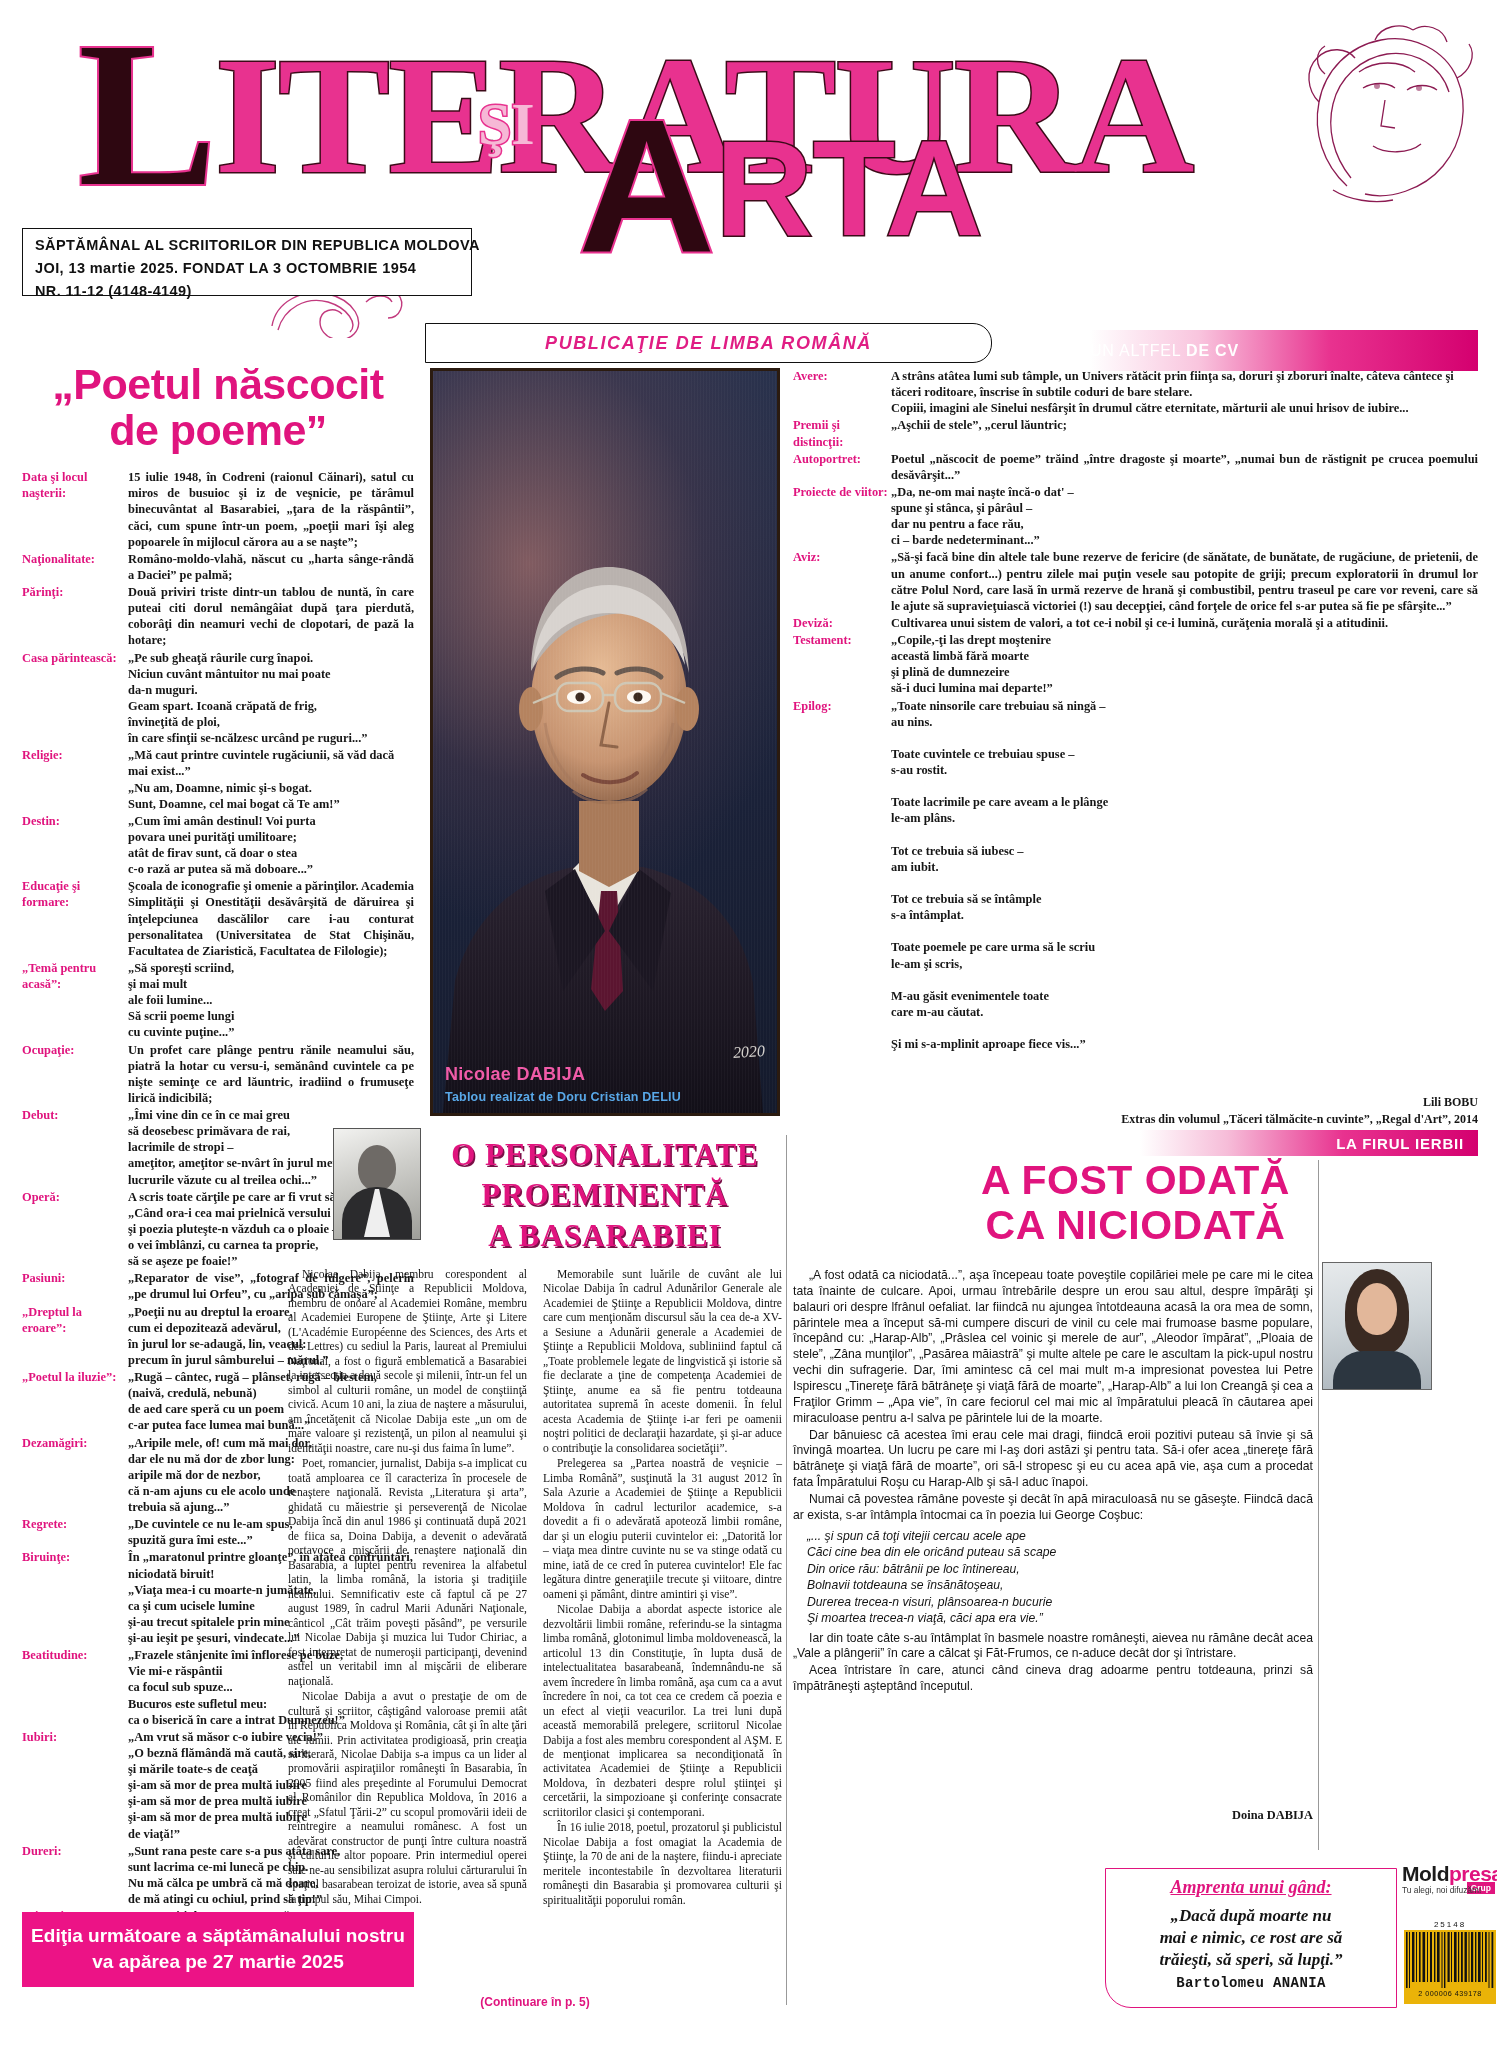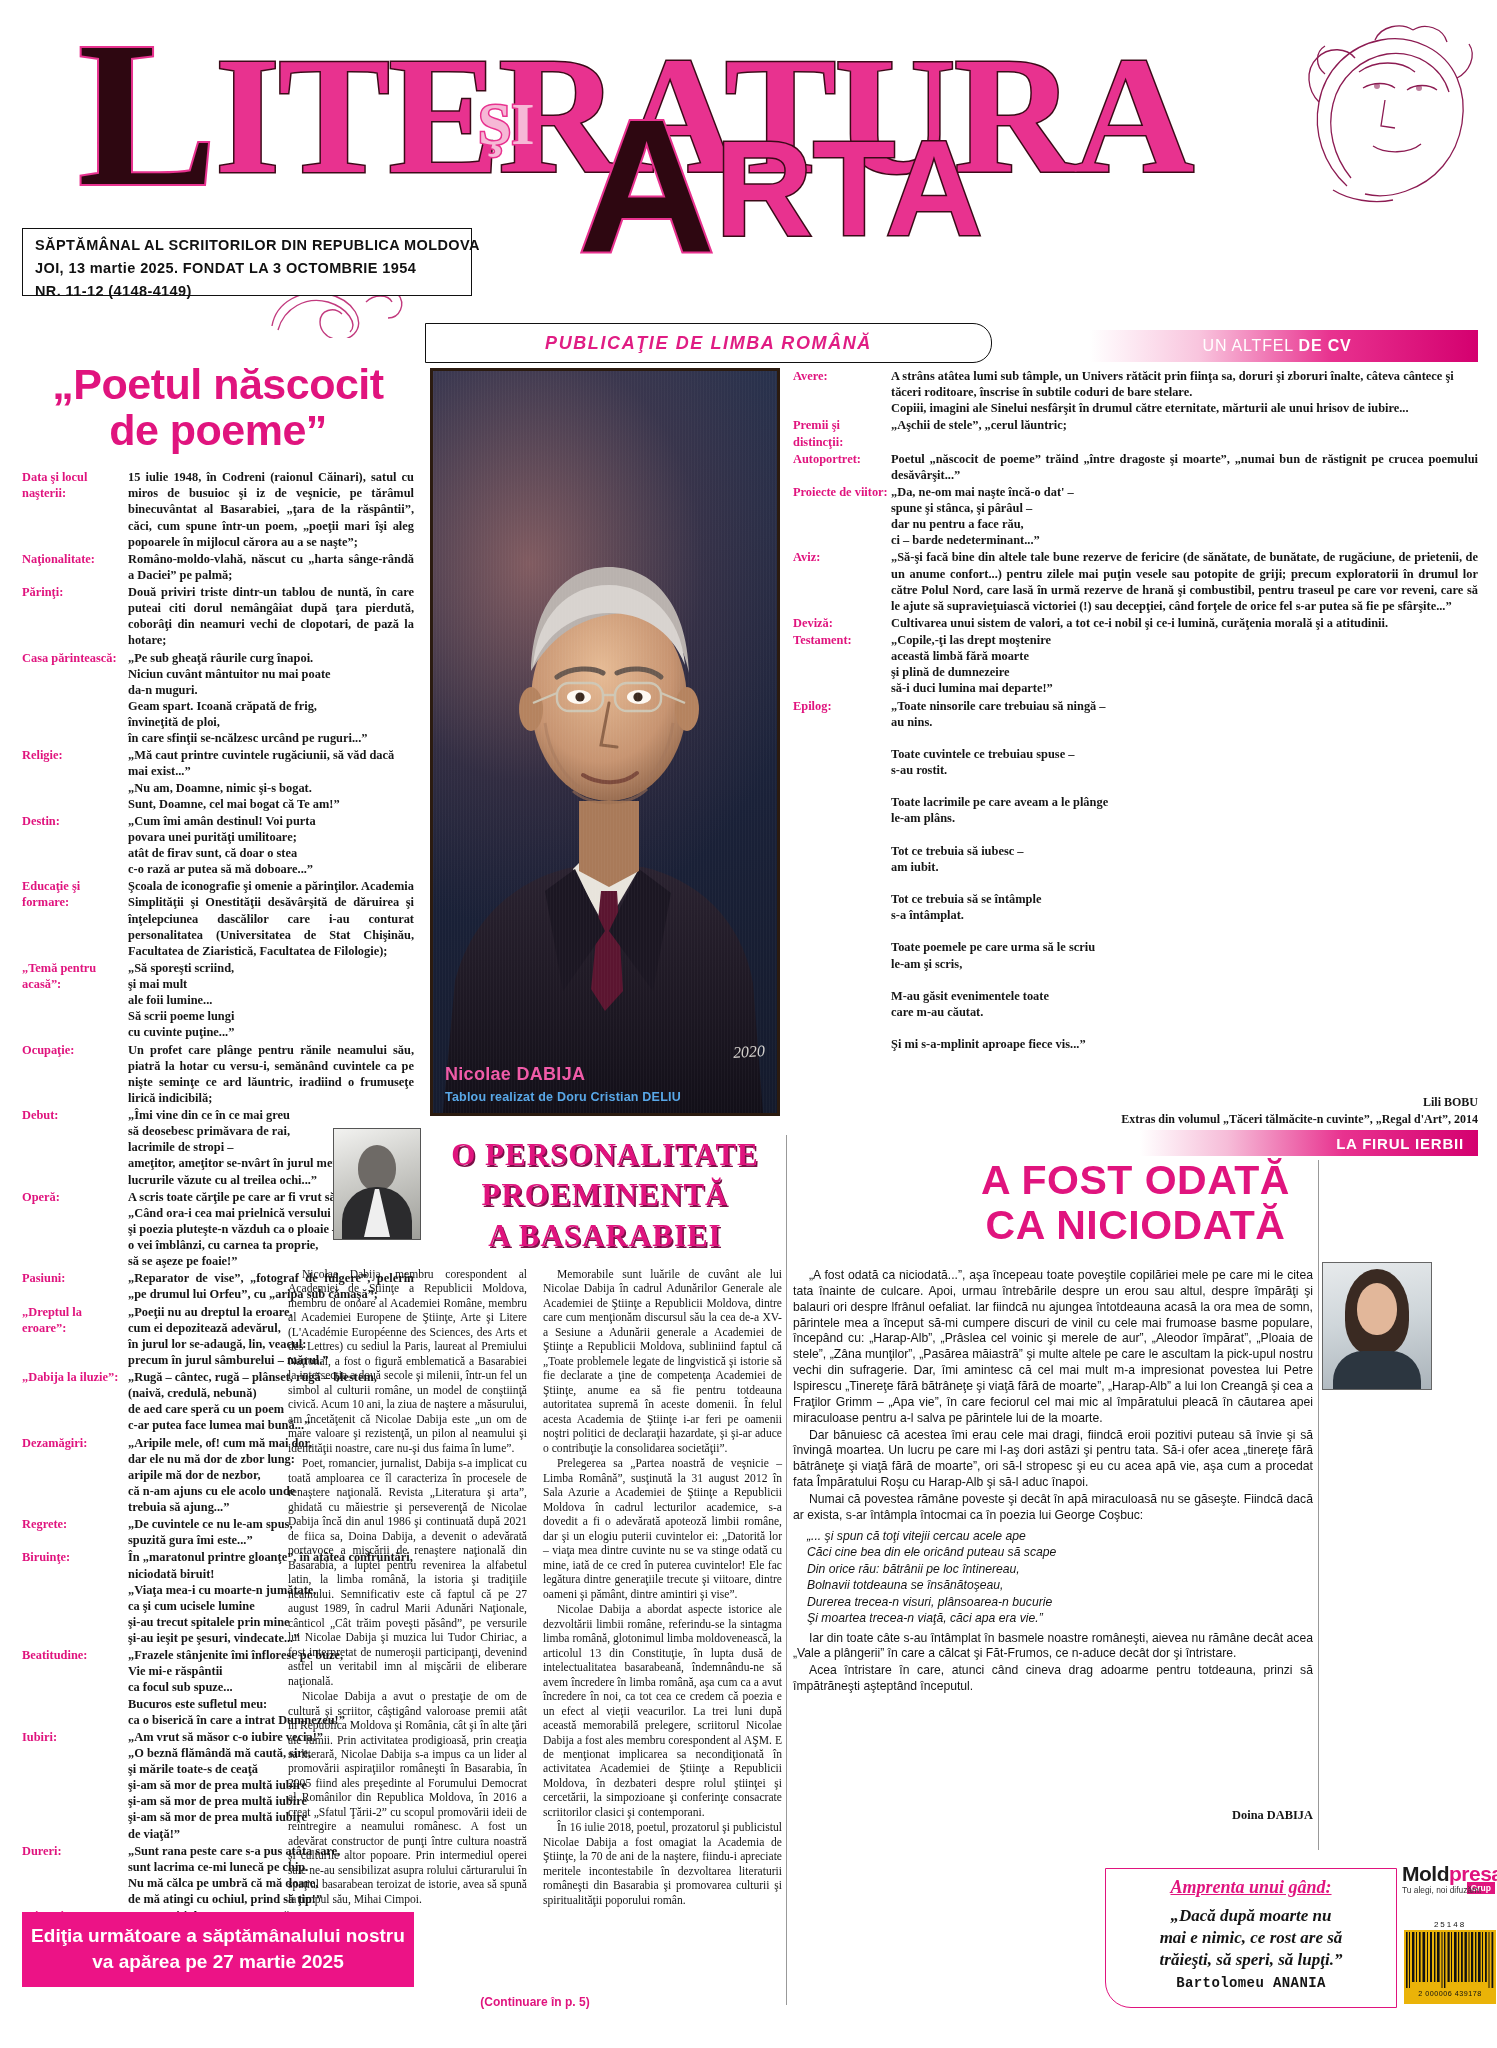--- a/index.html
+++ b/index.html
@@ -69,23 +69,23 @@
     border:1.6px solid #111;border-radius:0 19px 19px 0;background:#fff;
     display:flex;align-items:center;justify-content:center;z-index:5;
   }
   .pub-box span{
     font-family:"Liberation Sans",sans-serif;
     font-style:italic;font-weight:bold;font-size:18px;
     letter-spacing:1.6px;color:#e01d84;
   }
 
   .cv-banner{
-    position:absolute;left:1090px;top:330px;width:388px;height:32px;
+    position:absolute;left:1090px;top:330px;width:388px;height:41px;
     background:linear-gradient(to right,#ffffff 0%,#f9c5de 28%,#e8328f 62%,#d4006f 100%);
-    display:flex;align-items:center;justify-content:center;
+    display:flex;align-items:center;justify-content:flex-start;
     padding-right:14px;box-sizing:border-box;
   }
   .cv-banner span{
     font-family:"Liberation Sans",sans-serif;font-weight:bold;font-size:16px;
     color:#fff;letter-spacing:.8px;
   }
   .cv-banner span .thin{font-weight:normal;}
 
   
   .col-left{position:absolute;left:22px;top:362px;width:392px;}
@@ -448,21 +448,21 @@
           <tr>
             <td class="qa-label">„Dreptul la eroare”:</td>
             <td class="qa-val">
               <span class="ln">„Poeţii nu au dreptul la eroare,</span>
               <span class="ln">cum ei depozitează adevărul,</span>
               <span class="ln">în jurul lor se-adaugă, lin, veacul:</span>
               <span class="ln">precum în jurul sâmburelui – mărul.”</span>
             </td>
           </tr>
           <tr>
-            <td class="qa-label">„Dabija la iluzie”:</td>
+            <td class="qa-label">„Poetul la iluzie”:</td>
             <td class="qa-val">
               <span class="ln">„Rugă – cântec, rugă – plânset, rugă – blestem,</span>
               <span class="ln">(naivă, credulă, nebună)</span>
               <span class="ln">de aed care speră cu un poem</span>
               <span class="ln">c-ar putea face lumea mai bună...”</span>
             </td>
           </tr>
           <tr>
             <td class="qa-label">Dezamăgiri:</td>
             <td class="qa-val">

